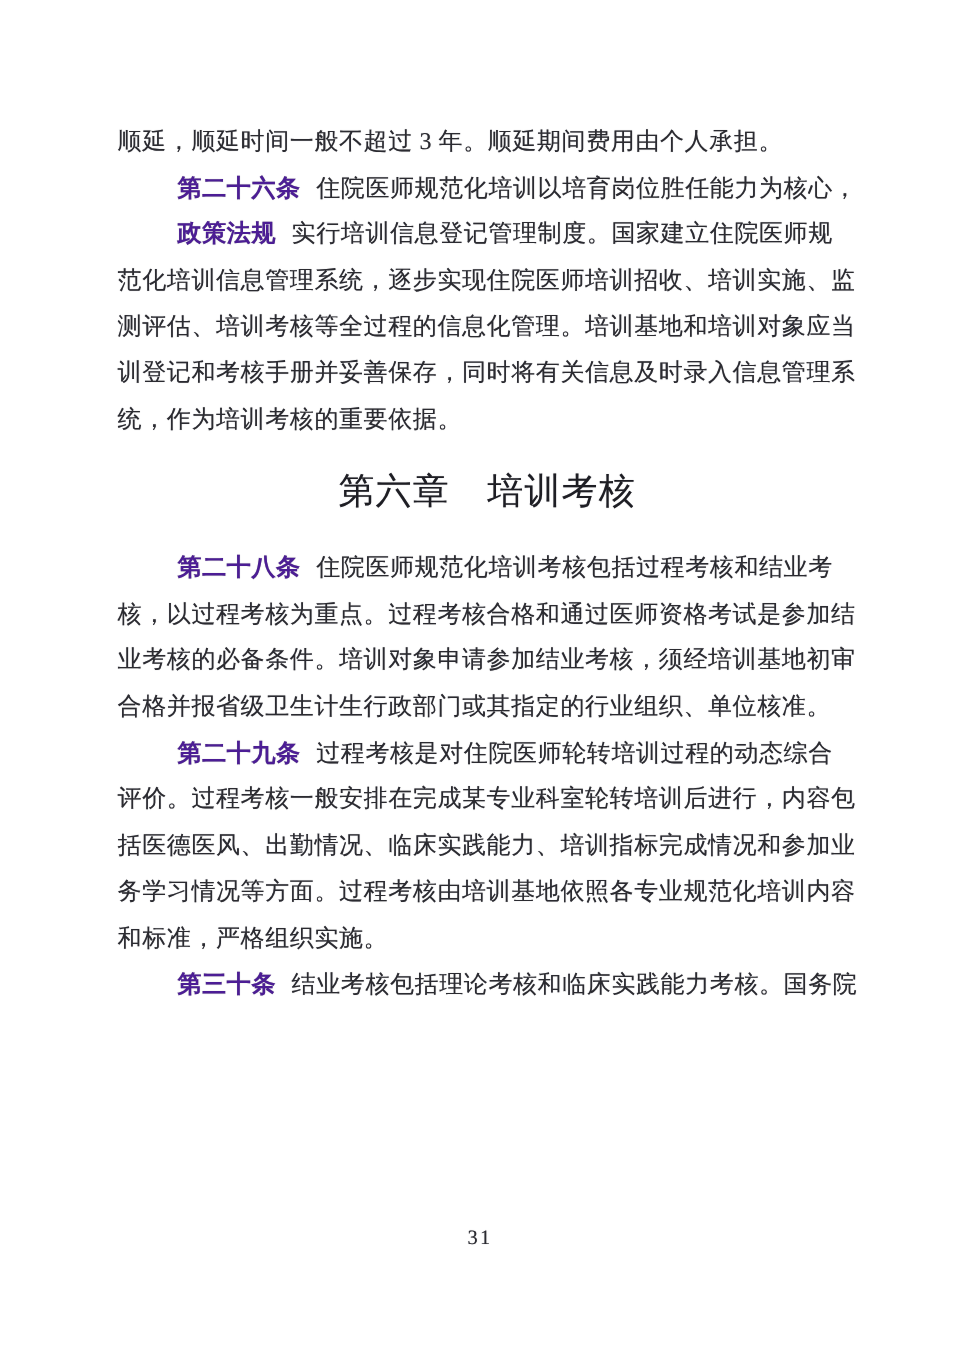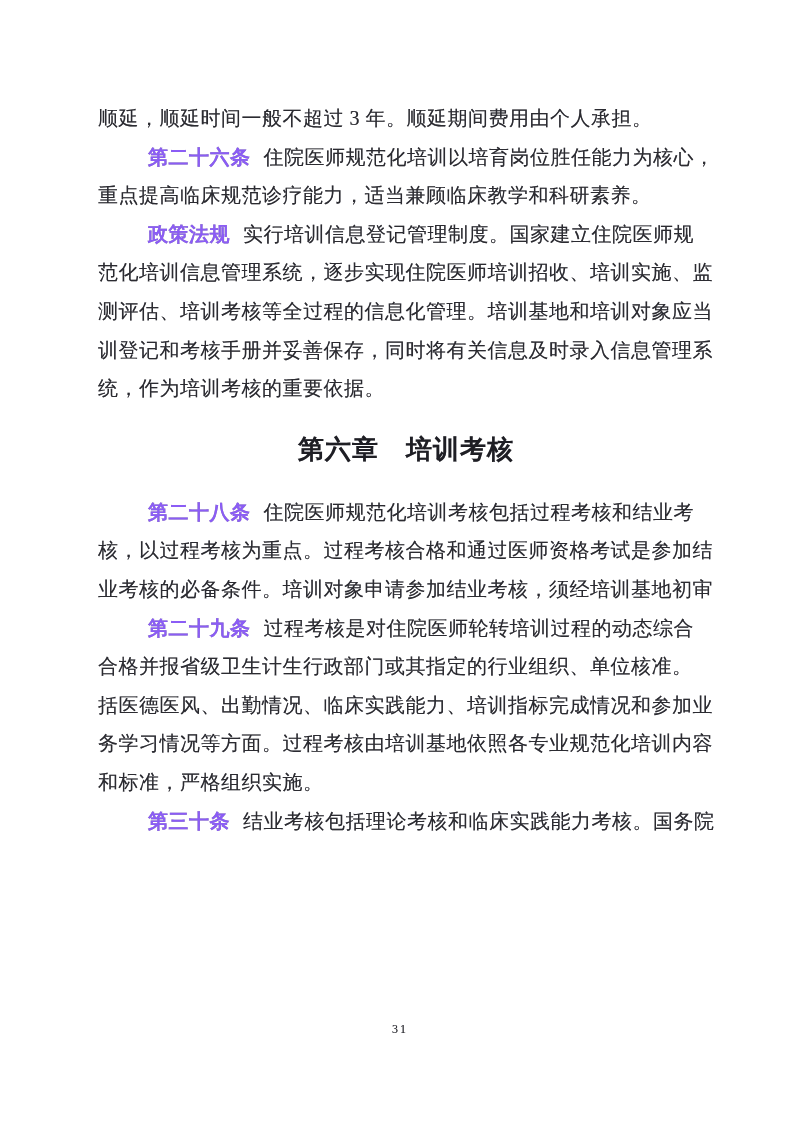--- a/index.html
+++ b/index.html
@@ -28,65 +28,65 @@
     white-space: nowrap;
     letter-spacing: 0.5px;
     color: #2b2b31;
     text-shadow: 0 0 0.6px rgba(35,35,45,0.5);
   }
   .para-first {
     padding-left: 50px; 
   }
   .art-num {
     font-weight: bold;
-    color: #8b5cf6;
+    color: #4c1d95;
     margin-right: 13px;
   }
   .chapter-heading {
     text-align: center;
     font-family: "Liberation Sans", "DejaVu Sans", sans-serif;
-    font-weight: bold;
-    font-size: 26px;
+    font-weight: normal;
+    font-size: 30px;
     line-height: 44px;
     height: 44px;
     margin: 19px 0 22px 0;
     letter-spacing: 1px;
     color: #1e1e24;
     text-shadow: 0 0 0.6px rgba(30,30,40,0.5);
   }
   .page-number {
     position: absolute;
     top: 1022px;
     left: 0;
     right: 0;
     text-align: center;
-    font-size: 12px;
+    font-size: 17px;
     letter-spacing: 2px;
     color: #2b2b31;
     text-shadow: 0 0 0.6px rgba(35,35,45,0.5);
   }
 </style>
 </head>
 <body>
 
 <div class="page">
   <div class="text-block" id="text-block">
       <div class="line">顺延，顺延时间一般不超过 3 年。顺延期间费用由个人承担。</div>
       <div class="line para-first"><span class="art-num">第二十六条</span><span>住院医师规范化培训以培育岗位胜任能力为核心，</span></div>
-      <div class="line">重点提高临床规范诊疗能力，适当兼顾临床教学和科研素养。</div>
       <div class="line para-first"><span class="art-num">政策法规</span><span>实行培训信息登记管理制度。国家建立住院医师规</span></div>
       <div class="line">范化培训信息管理系统，逐步实现住院医师培训招收、培训实施、监</div>
       <div class="line">测评估、培训考核等全过程的信息化管理。培训基地和培训对象应当</div>
       <div class="line">训登记和考核手册并妥善保存，同时将有关信息及时录入信息管理系</div>
       <div class="line">统，作为培训考核的重要依据。</div>
       <div class="chapter-heading">第六章　培训考核</div>
       <div class="line para-first"><span class="art-num">第二十八条</span><span>住院医师规范化培训考核包括过程考核和结业考</span></div>
       <div class="line">核，以过程考核为重点。过程考核合格和通过医师资格考试是参加结</div>
       <div class="line">业考核的必备条件。培训对象申请参加结业考核，须经培训基地初审</div>
+      <div class="line">合格并报省级卫生计生行政部门或其指定的行业组织、单位核准。</div>
       <div class="line para-first"><span class="art-num">第二十九条</span><span>过程考核是对住院医师轮转培训过程的动态综合</span></div>
-      <div class="line">合格并报省级卫生计生行政部门或其指定的行业组织、单位核准。</div>
+      <div class="line">评价。过程考核一般安排在完成某专业科室轮转培训后进行，内容包</div>
       <div class="line">括医德医风、出勤情况、临床实践能力、培训指标完成情况和参加业</div>
       <div class="line">务学习情况等方面。过程考核由培训基地依照各专业规范化培训内容</div>
       <div class="line">和标准，严格组织实施。</div>
       <div class="line para-first"><span class="art-num">第三十条</span><span>结业考核包括理论考核和临床实践能力考核。国务院</span></div>
     </div>
   <div class="page-number">31</div>
 </div>
 
 </body></html>

